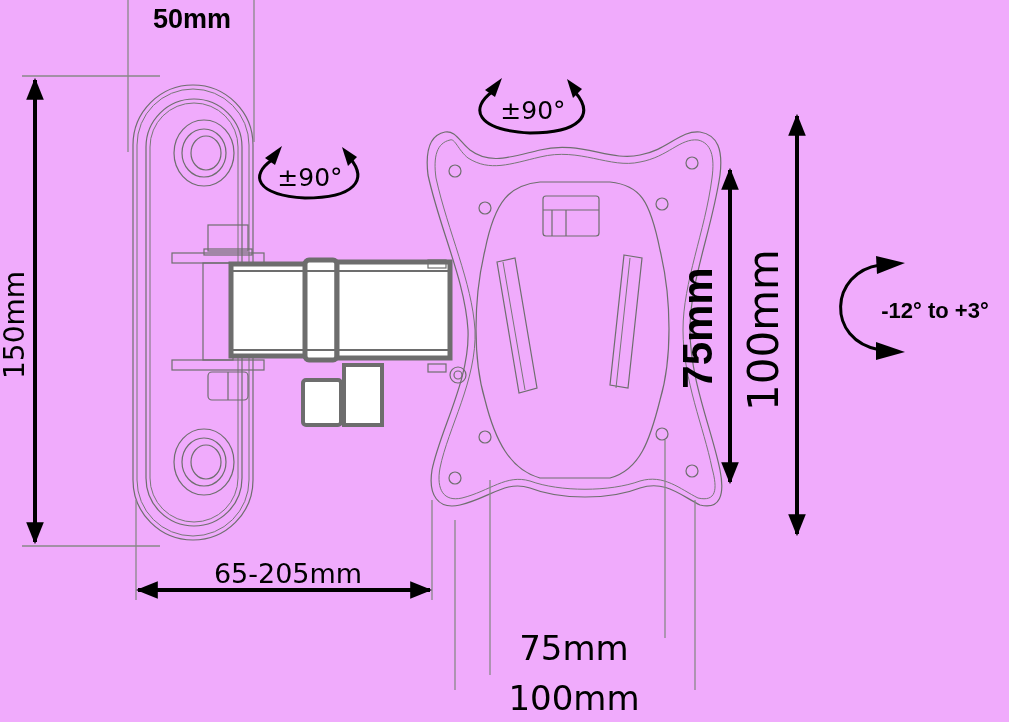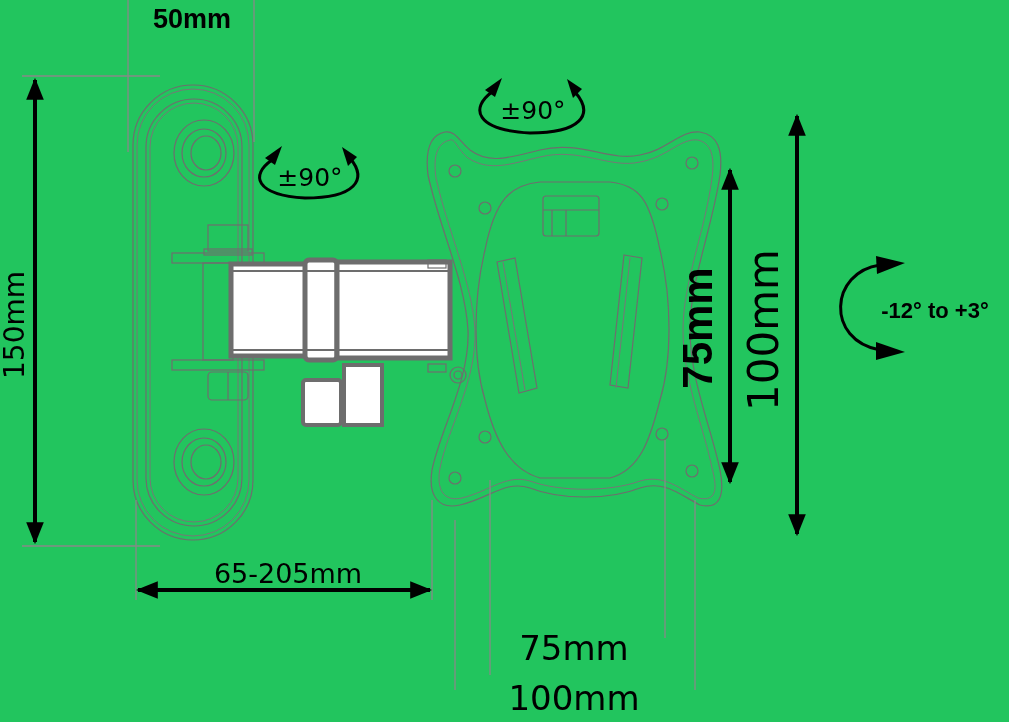--- a/index.html
+++ b/index.html
@@ -1,16 +1,16 @@
 <!DOCTYPE html>
 <html><head>
 <meta charset="utf-8">
 <style>
   html, body { margin: 0; padding: 0; background: #ffffff; }
-  #canvas { position: relative; width: 1009px; height: 722px; overflow: hidden; background: #22c55e; }
+  #canvas { position: relative; width: 1009px; height: 722px; overflow: hidden; background: #f0abfc; }
   svg { position: absolute; left: 0; top: 0; }
   .dim-text { font-family: "DejaVu Sans", sans-serif; fill: #000; }
   .bold { font-family: "Liberation Sans", sans-serif; font-weight: bold; fill: #000; }
   .thin2 { stroke: #777; stroke-width: 1; fill: none; }
   .part { stroke: #6e6e6e; stroke-width: 1.2; fill: none; }
   .armfill { fill: #fff; stroke: #6d6d6d; stroke-width: 5; }
   .dimline { stroke: #000; stroke-width: 4; fill: none; }
   .ext { stroke: #888; stroke-width: 1.3; fill: none; }
   .rot { stroke: #000; stroke-width: 3; fill: none; }
 </style>

